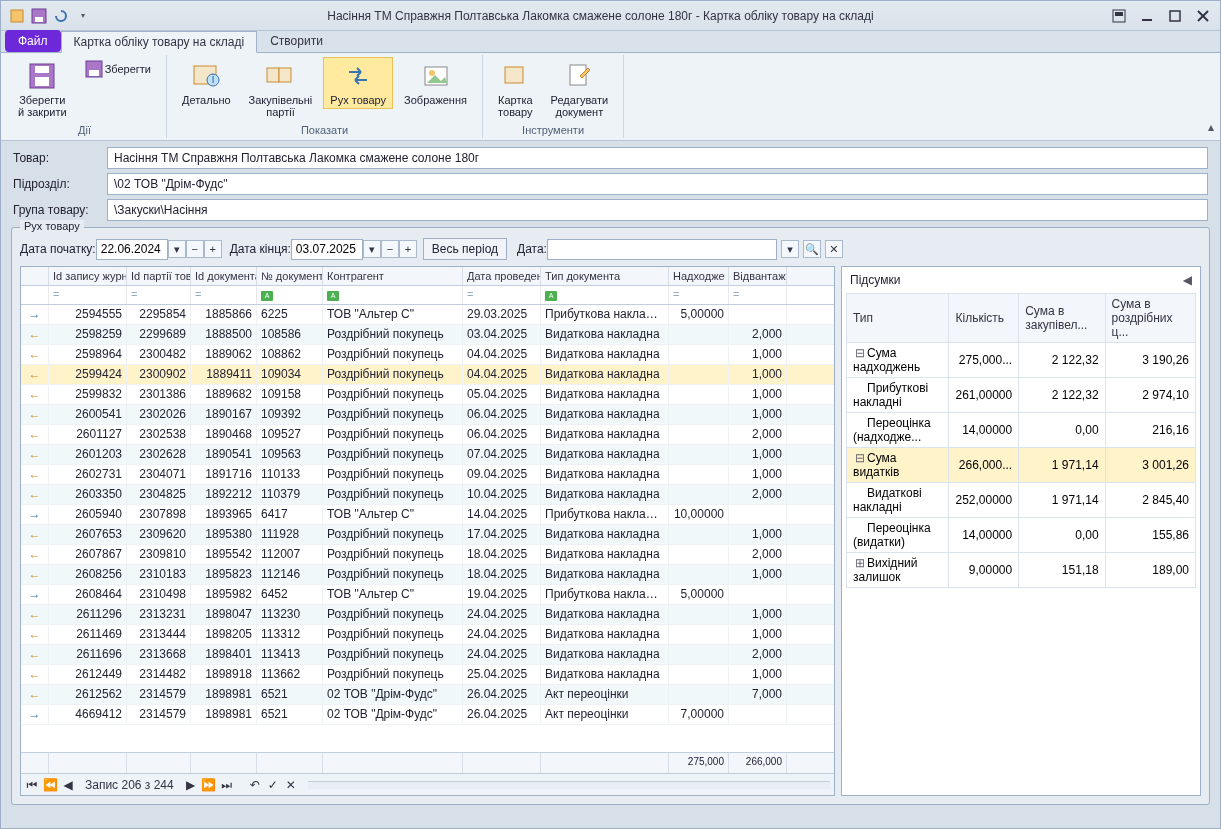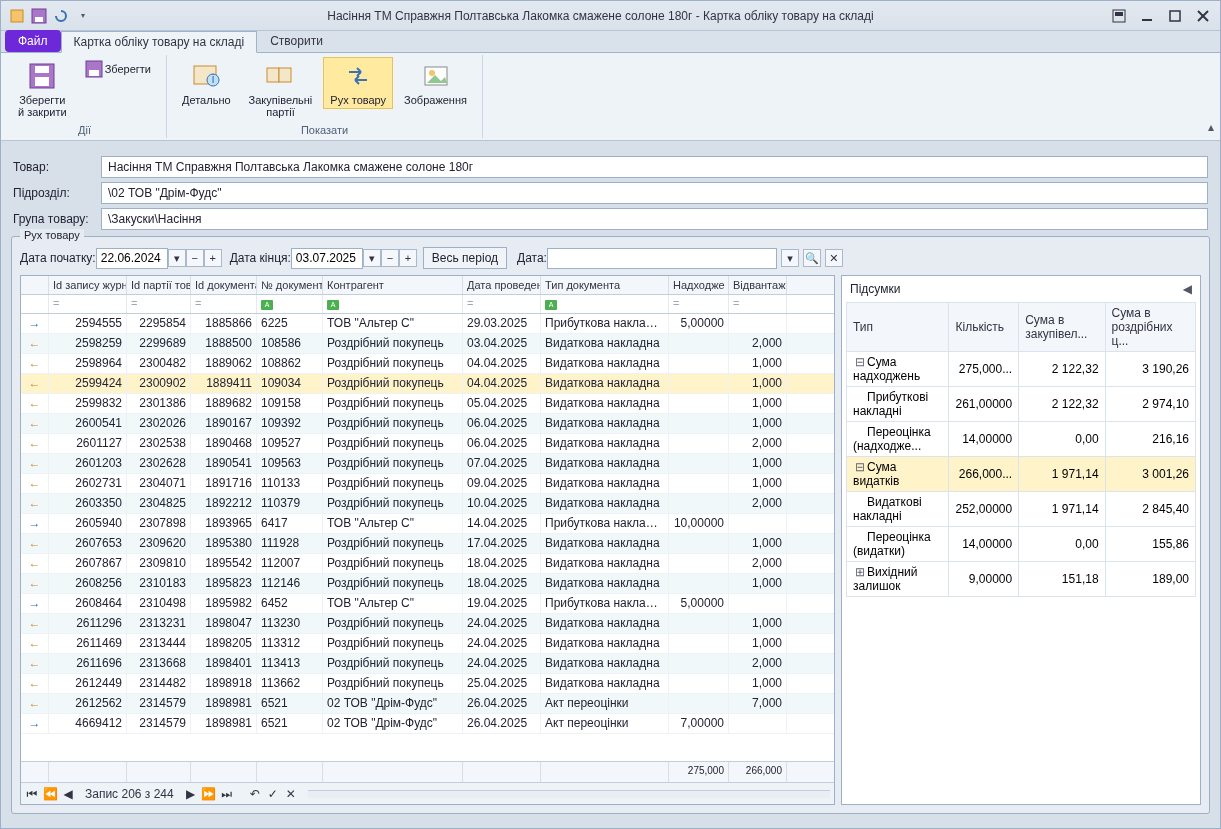--- a/index.html
+++ b/index.html
@@ -16,21 +16,21 @@
 .tabs .tab.active { background: #eef3f8; border: 1px solid #9fb3cc; border-bottom: 1px solid #eef3f8; margin-bottom: -1px; }
 .ribbon { height: 88px; background: #eef3f8; display: flex; border-bottom: 1px solid #b8c4d4; padding: 2px; }
 .ribbon .group { border-right: 1px solid #cdd7e3; padding: 2px 8px; display: flex; flex-direction: column; }
 .ribbon .group .grow { flex: 1; display: flex; gap: 4px; align-items: flex-start; }
 .ribbon .group .glabel { text-align: center; color: #506078; font-size: 11px; padding-top: 2px; }
 .rbtn { display: flex; flex-direction: column; align-items: center; gap: 2px; padding: 2px 6px; cursor: pointer; border: 1px solid transparent; }
 .rbtn.sel { background: #ffeaa0; border-color: #e8c257; }
 .rbtn .rtext { text-align: center; font-size: 11px; line-height: 12px; color: #223; }
 .ricon { width: 32px; height: 32px; display: flex; align-items: center; justify-content: center; }
 .disksvg { width: 28px; height: 28px; }
-.form { padding: 6px 12px 2px; display: grid; grid-template-columns: 88px 1fr; gap: 4px 0; margin-top: 9px; }
+.form { padding: 6px 12px 2px; display: grid; grid-template-columns: 88px 1fr; gap: 4px 6px; }
 .form .lbl { color: #223; padding-top: 4px; }
 .form .inp { background: #fff; border: 1px solid #9eb0c8; padding: 3px 6px; color: #223; height: 22px; }
 .fieldset { margin: 4px 10px 6px; border: 1px solid #9eb0c8; padding: 8px; background: #e7ecf2; border-radius: 3px; position: relative; }
 .fieldset .legend { position: absolute; top: -8px; left: 8px; background: #e7ecf2; padding: 0 4px; color: #223; font-size: 11px; }
 .filterrow { display: flex; align-items: center; padding: 2px 0 6px; }
 .filterrow .lbl { color: #223; }
 .datein { background: #fff; border: 1px solid #9eb0c8; padding: 2px 4px; width: 72px; height: 21px; }
 .iconbtn { width: 18px; height: 18px; border: 1px solid #aab9cc; background: #f4f7fb; display: flex; align-items: center; justify-content: center; cursor: pointer; font-size: 11px; color: #334; }
 .btn { border: 1px solid #9eb0c8; background: #f0f4f9; padding: 3px 8px; cursor: pointer; color: #223; }
 .search { flex: 1; display: flex; align-items: center; gap: 4px; }
@@ -179,20 +179,44 @@
             <svg width="30" height="28">
               <rect x="4" y="5" width="22" height="18" fill="#fff" stroke="#888"></rect>
               <circle cx="11" cy="11" r="3" fill="#f5c36a"></circle>
               <path d="M6 21 L14 13 L20 19 L24 15 L26 21 Z" fill="#8fc98f"></path>
             </svg>
           </div>
         <div class="rtext">Зображення</div>
       </div>
     </div>
     <div class="glabel">Показати</div>
+  </div>
+  <div class="group">
+    <div class="grow">
+      <div class="rbtn">
+        <div class="ricon">
+            <svg width="30" height="28">
+              <rect x="5" y="5" width="18" height="16" fill="#f3e6c9" stroke="#c98b2f"></rect>
+            </svg>
+          </div>
+        <div class="rtext" style="white-space:pre-line">Картка
+товару</div>
+      </div>
+      <div class="rbtn">
+        <div class="ricon">
+            <svg width="30" height="28">
+              <rect x="6" y="3" width="16" height="20" fill="#fff" stroke="#888"></rect>
+              <path d="M18 16 L26 8 L24 6 L16 14 Z" fill="#f5c36a" stroke="#c98b2f"></path>
+            </svg>
+          </div>
+        <div class="rtext" style="white-space:pre-line">Редагувати
+документ</div>
+      </div>
+    </div>
+    <div class="glabel">Інструменти</div>
   </div>
   <div style="flex:1;display:flex;align-items:flex-end;justify-content:flex-end;padding:4px">
       <span style="color:#556;cursor:pointer">▴</span>
     </div>
 </div>
 
 <div class="form">
   <div class="lbl">Товар:</div>
   <div class="inp">Насіння ТМ Справжня Полтавська Лакомка смажене солоне 180г</div>
   <div class="lbl">Підрозділ:</div>

